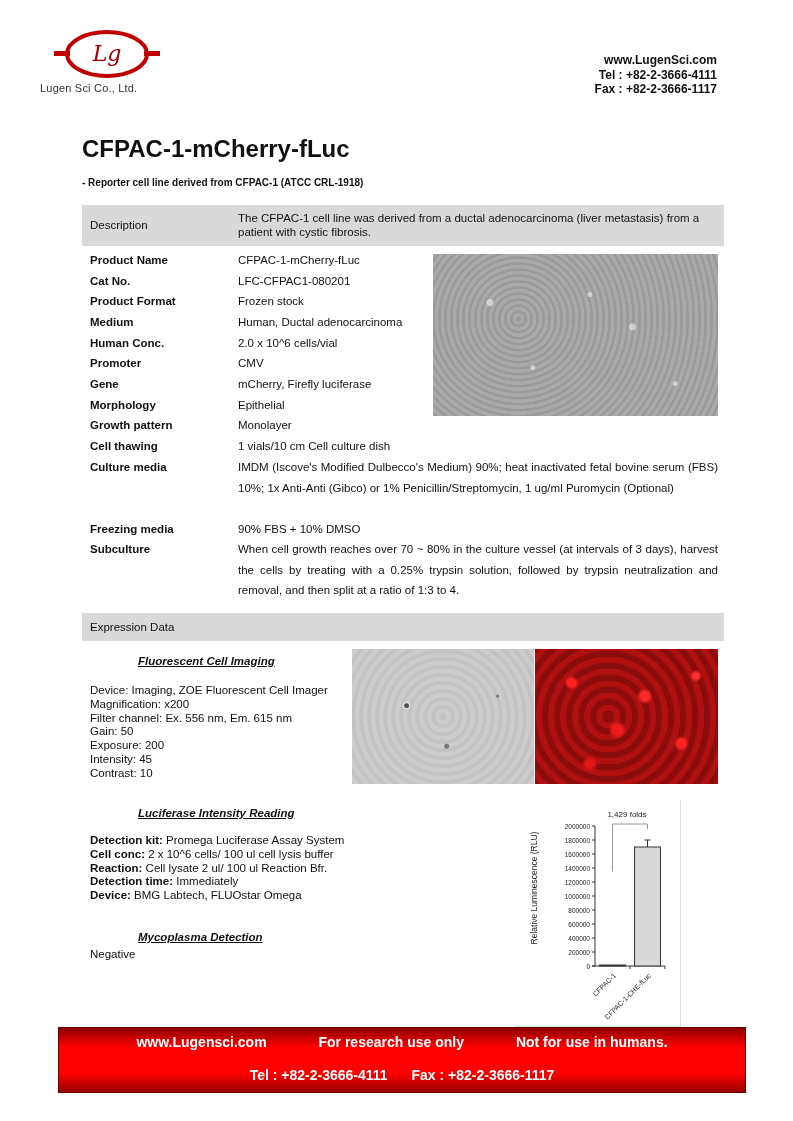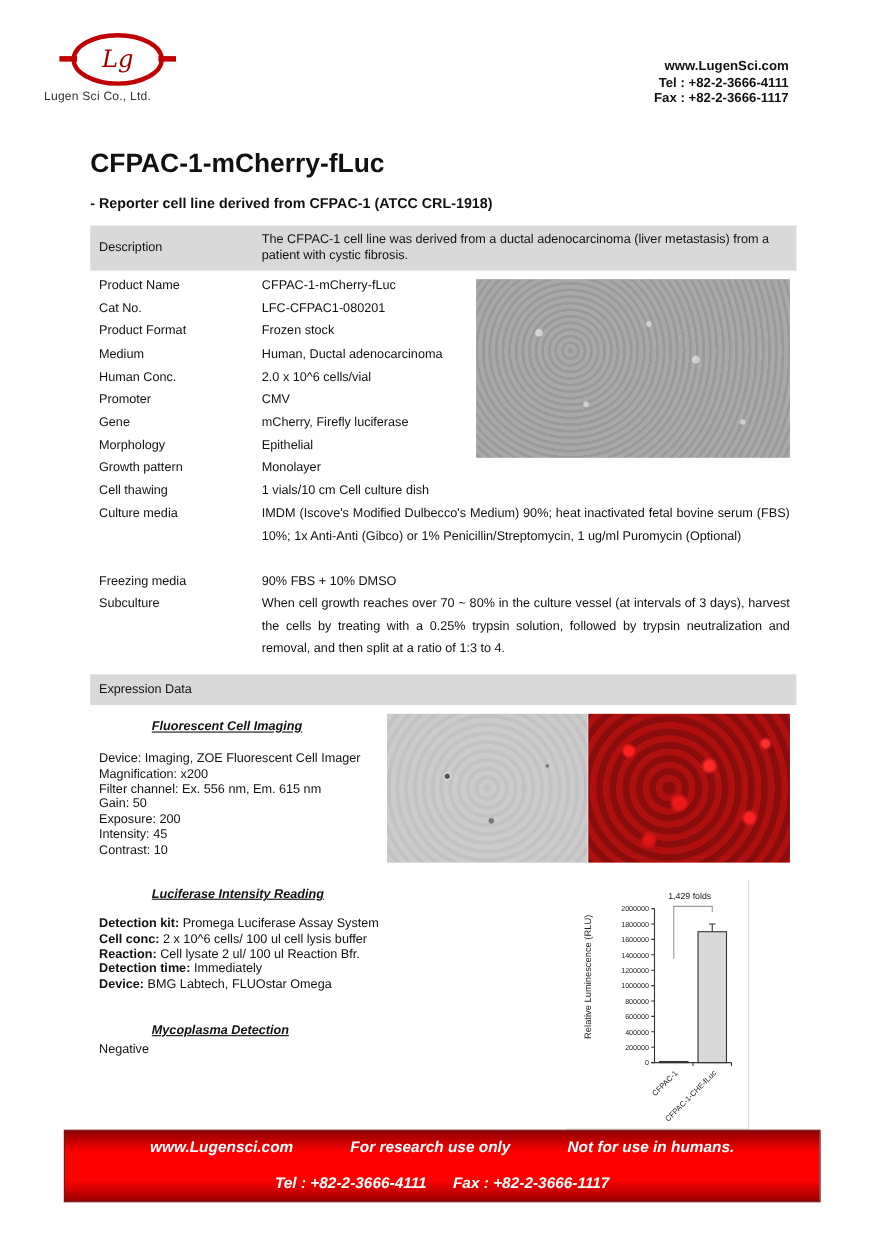--- a/index.html
+++ b/index.html
@@ -4,27 +4,27 @@
 <style>
   html, body { margin:0; padding:0; background:#ffffff; }
   body { width:793px; height:1121px; position:relative; overflow:hidden;
          font-family:"Liberation Sans", sans-serif; color:#111; }
   .abs { position:absolute; }
   
   .logo { left:52px; top:28px; width:110px; height:70px; }
   .logo-text { left:40px; top:82px; font-size:11px; color:#333; letter-spacing:0.2px; }
   .contact { right:76px; top:53px; text-align:right; font-weight:bold; font-size:12px; line-height:14.5px; }
   .title { left:82px; top:135px; font-size:24px; font-weight:bold; }
-  .subtitle { left:82px; top:177px; font-size:13px; font-weight:bold; }
+  .subtitle { left:82px; top:177px; font-size:10px; font-weight:bold; }
   
   .band { left:82px; width:642px; background:#d9d9d9; }
   .desc-band { top:205px; height:41px; }
   .desc-label { left:90px; top:219px; font-size:11.5px; }
   .desc-text { left:238px; top:211px; width:484px; font-size:11.5px; line-height:14px; }
-  .row-label { left:90px; font-size:11.5px; }
+  .row-label { left:90px; font-size:11.5px;font-weight:bold; }
   .row-value { left:238px; font-size:11.5px; }
   .para { left:238px; width:480px; font-size:11.5px; line-height:20.5px; text-align:justify; text-align-last:left; }
   .phase-img { left:433px; top:254px; width:285px; height:162px;
      background:
        radial-gradient(circle at 20% 30%, rgba(255,255,255,0.5) 0 3px, transparent 4px),
        radial-gradient(circle at 70% 45%, rgba(255,255,255,0.5) 0 3px, transparent 4px),
        radial-gradient(circle at 35% 70%, rgba(255,255,255,0.5) 0 2px, transparent 3px),
        radial-gradient(circle at 85% 80%, rgba(255,255,255,0.5) 0 2px, transparent 3px),
        radial-gradient(circle at 55% 25%, rgba(255,255,255,0.5) 0 2px, transparent 3px),
        repeating-radial-gradient(circle at 30% 40%, #9a9a9a 0 2px, #a9a9a9 3px 6px),
@@ -47,21 +47,21 @@
        radial-gradient(circle at 45% 60%, #ee1a1a 0 5px, transparent 9px),
        radial-gradient(circle at 80% 70%, #ff2222 0 4px, transparent 8px),
        radial-gradient(circle at 30% 85%, #e51515 0 4px, transparent 8px),
        radial-gradient(circle at 88% 20%, #ff3030 0 3px, transparent 6px),
        repeating-radial-gradient(circle at 40% 50%, #8a0c0c 0 5px, #b01010 7px 12px),
        #9a0e0e; }
   .chart-frame { left:515px; top:800px; width:165px; height:226px; border-right:1px solid #ddd; border-bottom:1px solid #ddd; }
   
   .footer { left:58px; top:1027px; width:686px; height:64px;
      background:linear-gradient(180deg,#8e0000 0%,#ff0000 30%,#ff0000 70%,#9a0000 100%);
-     border:1px solid #600;font-style:italic; }
+     border:1px solid #600; }
   .footer-line { position:absolute; width:100%; text-align:center; color:#fff; font-weight:bold; font-size:14px; }
   .f1 { top:6px; } .f2 { top:39px; }
   .gap { display:inline-block; width:48px; }
   .gap2 { display:inline-block; width:20px; }
 </style>
 </head>
 <body>
 
 <svg class="abs logo" viewBox="0 0 110 70">
   <ellipse cx="55" cy="26" rx="40" ry="22" fill="none" stroke="#c00000" stroke-width="4"></ellipse>

